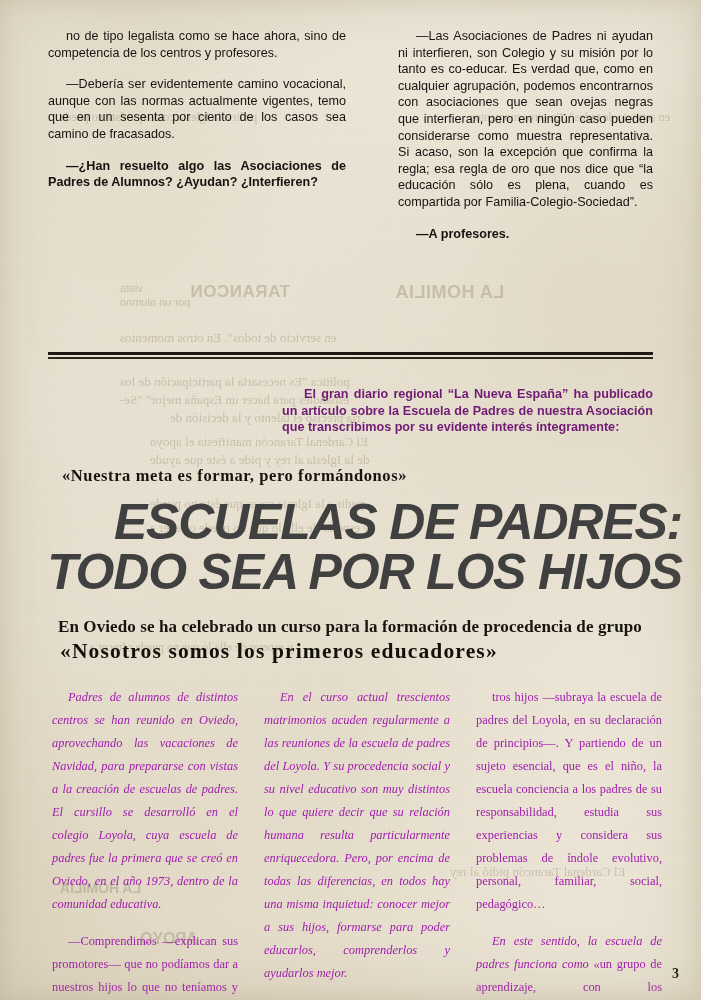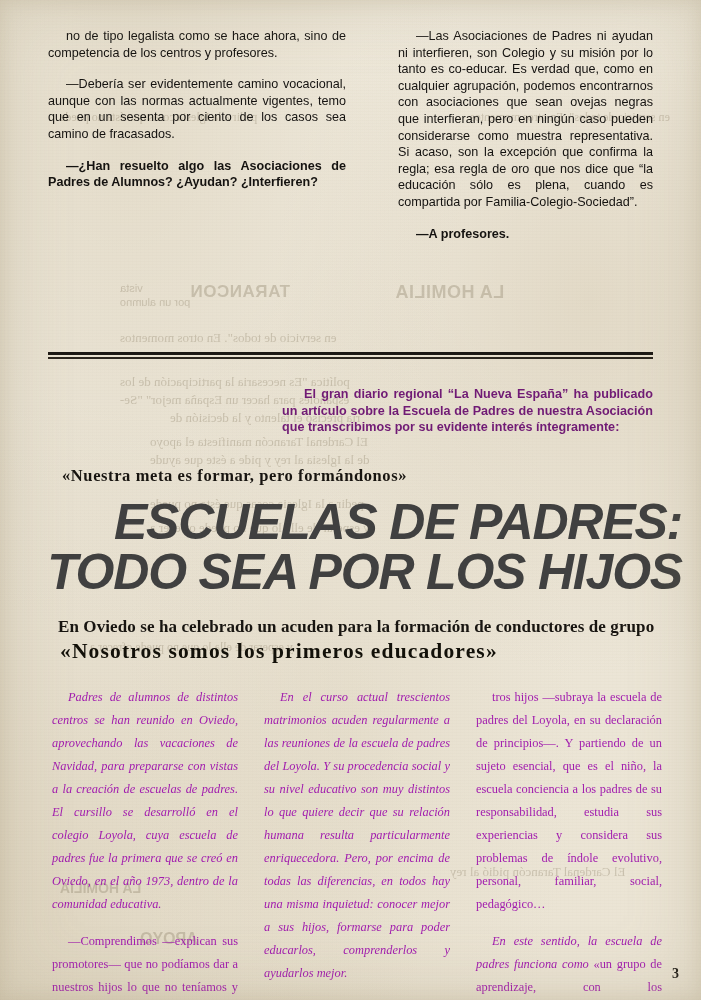--- a/index.html
+++ b/index.html
@@ -205,21 +205,21 @@
     <p>El gran diario regional “La Nueva España” ha publicado un artículo sobre la Escuela de Padres de nuestra Asociación que transcribimos por su evidente interés íntegramente:</p>
   </div>
 
   <div class="kicker" style="left:62px;top:466px;">«Nuestra meta es formar, pero formándonos»</div>
 
   <div class="headline" style="left:0px;top:497px;width:682px;">
     <span class="l1">ESCUELAS DE PADRES:</span>
     <span class="l2">TODO SEA POR LOS HIJOS</span>
   </div>
 
-  <div class="subhead1" style="left:58px;top:617px;">En Oviedo se ha celebrado un acuden para la formación de conductores de grupo</div>
+  <div class="subhead1" style="left:58px;top:617px;">En Oviedo se ha celebrado un curso para la formación de procedencia de grupo</div>
   <div class="subhead2" style="left:60px;top:639px;">«Nosotros somos los primeros educadores»</div>
 
   <div class="bodycol" style="left:52px;top:686px;width:186px;">
     <p class="it">Padres de alumnos de distintos centros se han reunido en Oviedo, aprovechando las vacaciones de Navidad, para prepararse con vistas a la creación de escuelas de padres. El cursillo se desarrolló en el colegio Loyola, cuya escuela de padres fue la primera que se creó en Oviedo, en el año 1973, dentro de la comunidad educativa.</p>
     <p class="ro">—Comprendimos —explican sus promotores— que no podíamos dar a nuestros hijos lo que no teníamos y que nuestra meta era formar, pero formándonos.</p>
   </div>
 
   <div class="bodycol" style="left:264px;top:686px;width:186px;">
     <p class="it">En el curso actual trescientos matrimonios acuden regularmente a las reuniones de la escuela de padres del Loyola. Y su procedencia social y su nivel educativo son muy distintos lo que quiere decir que su relación humana resulta particularmente enriquecedora. Pero, por encima de todas las diferencias, en todos hay una misma inquietud: conocer mejor a sus hijos, formarse para poder educarlos, comprenderlos y ayudarlos mejor.</p>
   </div>

